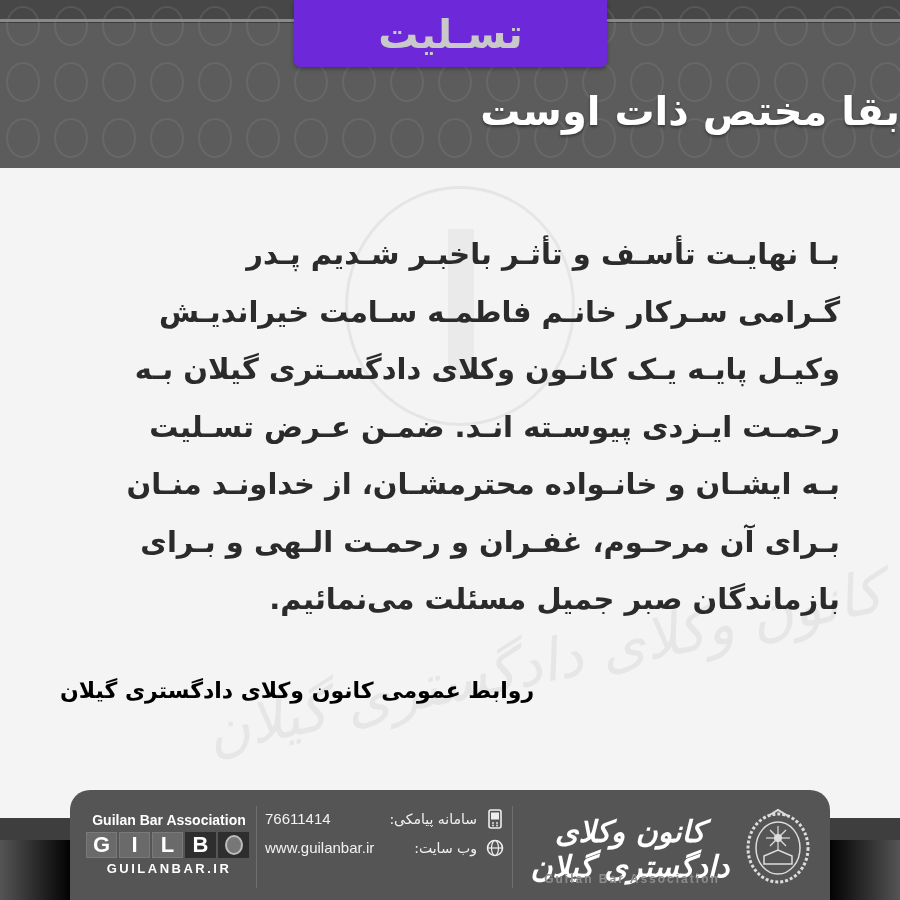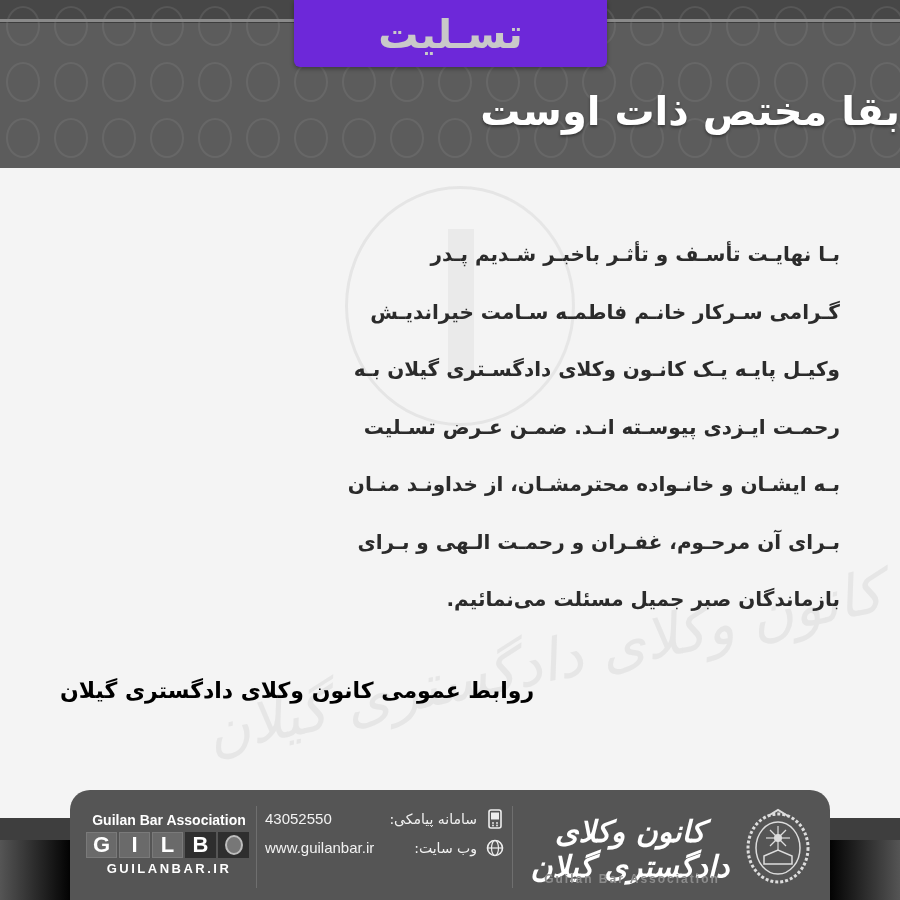--- a/index.html
+++ b/index.html
@@ -70,21 +70,21 @@
   }
   .watermark-text {
     position: absolute; left: 200px; top: 460px;
     color: #e6e6e6; font-size: 58px; font-style: italic; direction: rtl;
     transform: rotate(-12deg);
     font-family: "DejaVu Serif", serif;
   }
   .message {
     position: absolute; left: 60px; top: 58px; width: 780px;
     direction: rtl; text-align: justify; text-align-last: right;
-    color: #2b2b2b; font-size: 20px; font-weight: bold; line-height: 57.5px;
+    color: #2b2b2b; font-size: 29px; font-weight: bold; line-height: 57.5px;
   }
   .message .line { display: block; white-space: nowrap; text-align: right; }
   .signature {
     position: absolute; left: 60px; top: 510px; width: 480px;
     direction: rtl; text-align: left;
     color: #000000; font-size: 22px; font-weight: bold;
   }
 
   
   .footer-band {
@@ -259,21 +259,21 @@
           <span></span>
         </div>
     </div>
     <div class="gilb-bottom">GUILANBAR.IR</div>
   </div>
 
   <div class="divider" style="left:186px"></div>
 
   <div class="contacts">
     <div class="contact-row">
-      <span class="contact-value">43052550</span>
+      <span class="contact-value">76611414</span>
       <span class="contact-label">سامانه پیامکی:</span>
       <span class="contact-icon">
         <svg width="14" height="20" viewBox="0 0 14 20">
             <rect x="1" y="1" width="12" height="18" rx="2" fill="none" stroke="#eee" stroke-width="1.6"></rect>
             <rect x="3" y="3.5" width="8" height="7" fill="#eee"></rect>
             <circle cx="5" cy="14" r="0.9" fill="#eee"></circle>
             <circle cx="9" cy="14" r="0.9" fill="#eee"></circle>
             <circle cx="5" cy="16.5" r="0.9" fill="#eee"></circle>
             <circle cx="9" cy="16.5" r="0.9" fill="#eee"></circle>
           </svg>

